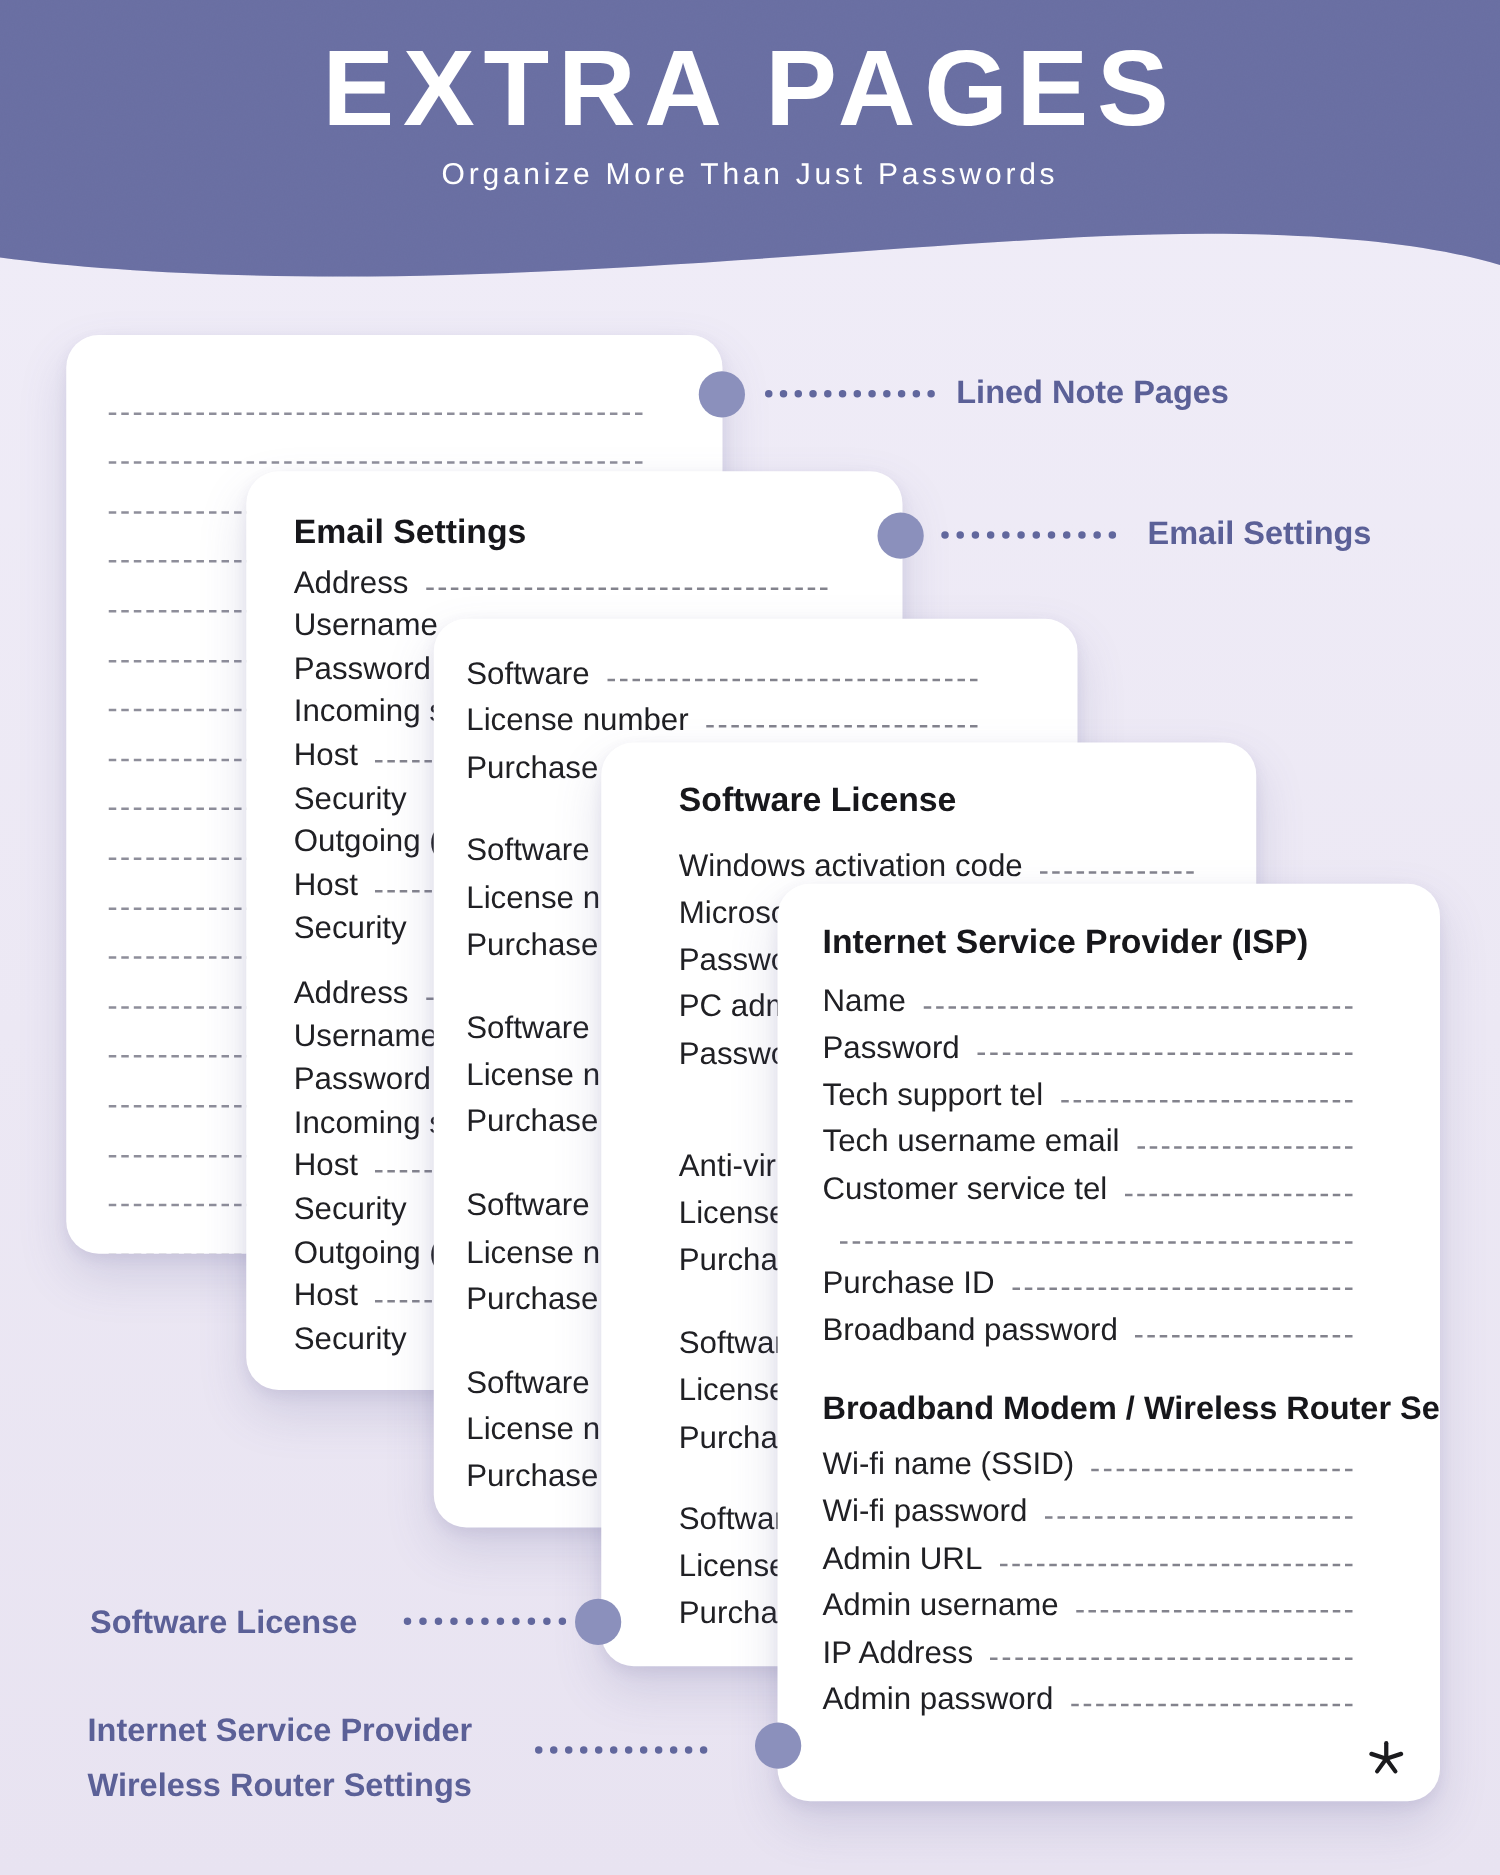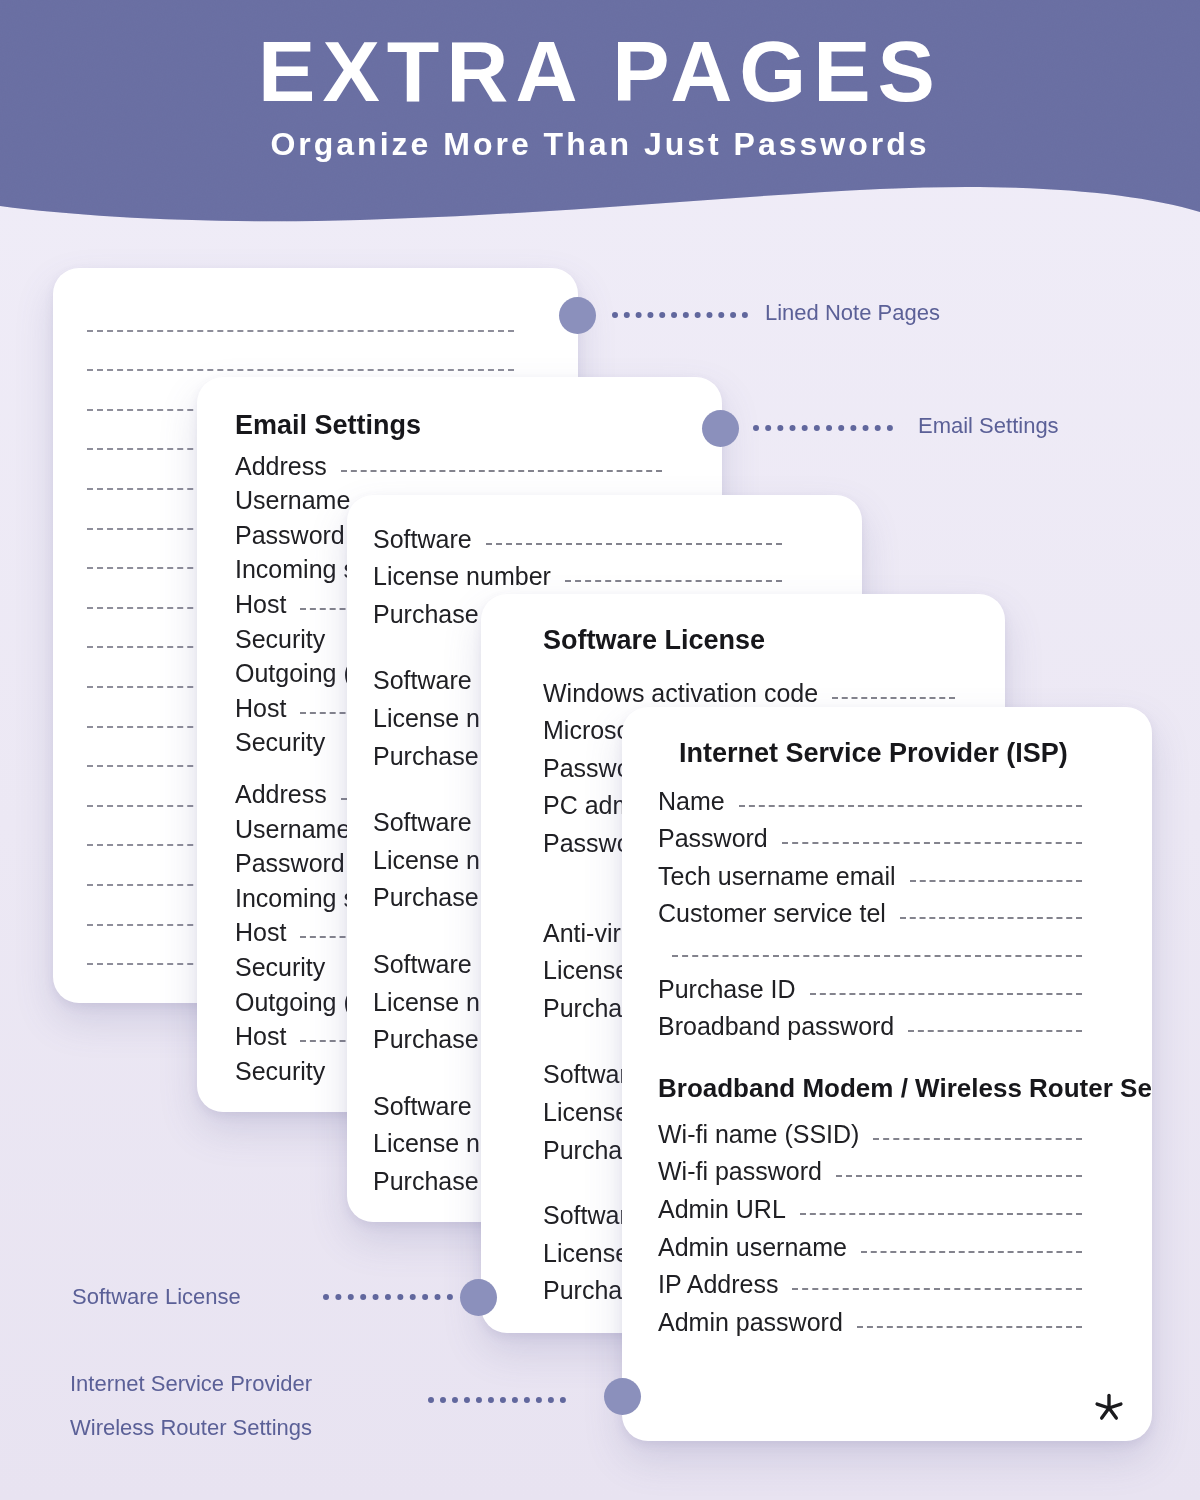--- a/index.html
+++ b/index.html
@@ -5,45 +5,45 @@
   html,body{margin:0;padding:0;}
   body{width:1200px;height:1500px;position:relative;overflow:hidden;
        font-family:"Liberation Sans",sans-serif;
        background:linear-gradient(180deg,#f0edf8 0%,#ece8f4 55%,#e8e3f1 100%);}
   .stage{position:absolute;inset:0;width:1012px;height:1500px;}
 
   
   .header-svg{position:absolute;top:0;left:0;z-index:2;}
   .hdr-text{position:absolute;left:0;width:1200px;text-align:center;color:#ffffff;z-index:3;}
   .title{top:22px;font-size:86px;font-weight:700;letter-spacing:7px;}
-  .subtitle{top:126px;font-size:32px;font-weight:700;letter-spacing:3px;}
+  .subtitle{top:126px;font-size:24px;font-weight:400;letter-spacing:3px;}
 
   
   .card{position:absolute;background:#ffffff;border-radius:26px;box-sizing:border-box;overflow:hidden;
         box-shadow:0 18px 38px rgba(96,92,150,.18),0 4px 10px rgba(96,92,150,.10);}
   #card-lined{left:53px;top:268px;width:525px;height:735px;padding:24px 64px 0 34px;z-index:1;}
   #card-email{left:197px;top:377px;width:525px;height:735px;padding:28px 60px 0 38px;--rh:34.6px;z-index:2;}
   #card-software-cont{left:347px;top:495px;width:515px;height:727px;padding:22px 80px 0 26px;--rh:37.6px;z-index:3;}
   #card-software-license{left:481px;top:594px;width:524px;height:739px;padding:26px 50px 0 62px;--rh:37.6px;z-index:4;}
   #card-isp{left:622px;top:707px;width:530px;height:734px;padding:26px 70px 0 36px;--rh:37.6px;z-index:5;}
 
   .card-heading{font-size:27px;font-weight:700;color:#17171b;height:40px;line-height:40px;
                 margin-bottom:2px;white-space:nowrap;}
   #card-software-license .card-heading{margin-bottom:11px;}
-  #card-isp .card-heading{margin-bottom:6px;margin-left:21px;}
+  #card-isp .card-heading{margin-bottom:6px;}
   .card-heading2{font-size:26px;font-weight:700;color:#17171b;height:40px;line-height:40px;white-space:nowrap;}
 
   .row{display:flex;align-items:flex-end;height:var(--rh,37.6px);}
   .lbl{font-size:25px;color:#202024;line-height:1.12;padding-bottom:2px;white-space:nowrap;}
   .dline{flex:1;min-width:0;border-bottom:2px dashed #83838d;margin-left:14px;margin-bottom:10px;}
   .gap{width:100%;}
   .ruled{height:37.6px;border-bottom:2.5px dashed #8e8e9a;}
 
   
-  .callout{position:absolute;font-weight:400;font-size:22px;line-height:44px;color:#5b6097;
+  .callout{position:absolute;font-weight:700;font-size:26px;line-height:44px;color:#5b6097;
            white-space:nowrap;z-index:9;}
   .dots{position:absolute;height:0;border-top:6px dotted #61679d;z-index:9;}
   .big-dot{position:absolute;width:37px;height:37px;border-radius:50%;background:#8b90bc;z-index:8;}
 
   #co-lined{left:765px;top:291px;}
   #dots-lined{left:612px;top:312px;width:136px;}
   #dot-lined{left:559px;top:297px;}
 
   #co-email{left:918px;top:404px;}
   #dots-email{left:753px;top:425px;width:140px;}
@@ -309,20 +309,24 @@
   <div class="card-heading">Internet Service Provider (ISP)</div>
       <div class="row">
         <span class="lbl">Name</span>
         <span class="dline"></span>
       </div>
       <div class="row">
         <span class="lbl">Password</span>
         <span class="dline"></span>
       </div>
       <div class="row">
+        <span class="lbl">Tech support tel</span>
+        <span class="dline"></span>
+      </div>
+      <div class="row">
         <span class="lbl">Tech username email</span>
         <span class="dline"></span>
       </div>
       <div class="row">
         <span class="lbl">Customer service tel</span>
         <span class="dline"></span>
       </div>
       <div class="row">
         <span class="dline"></span>
       </div>

